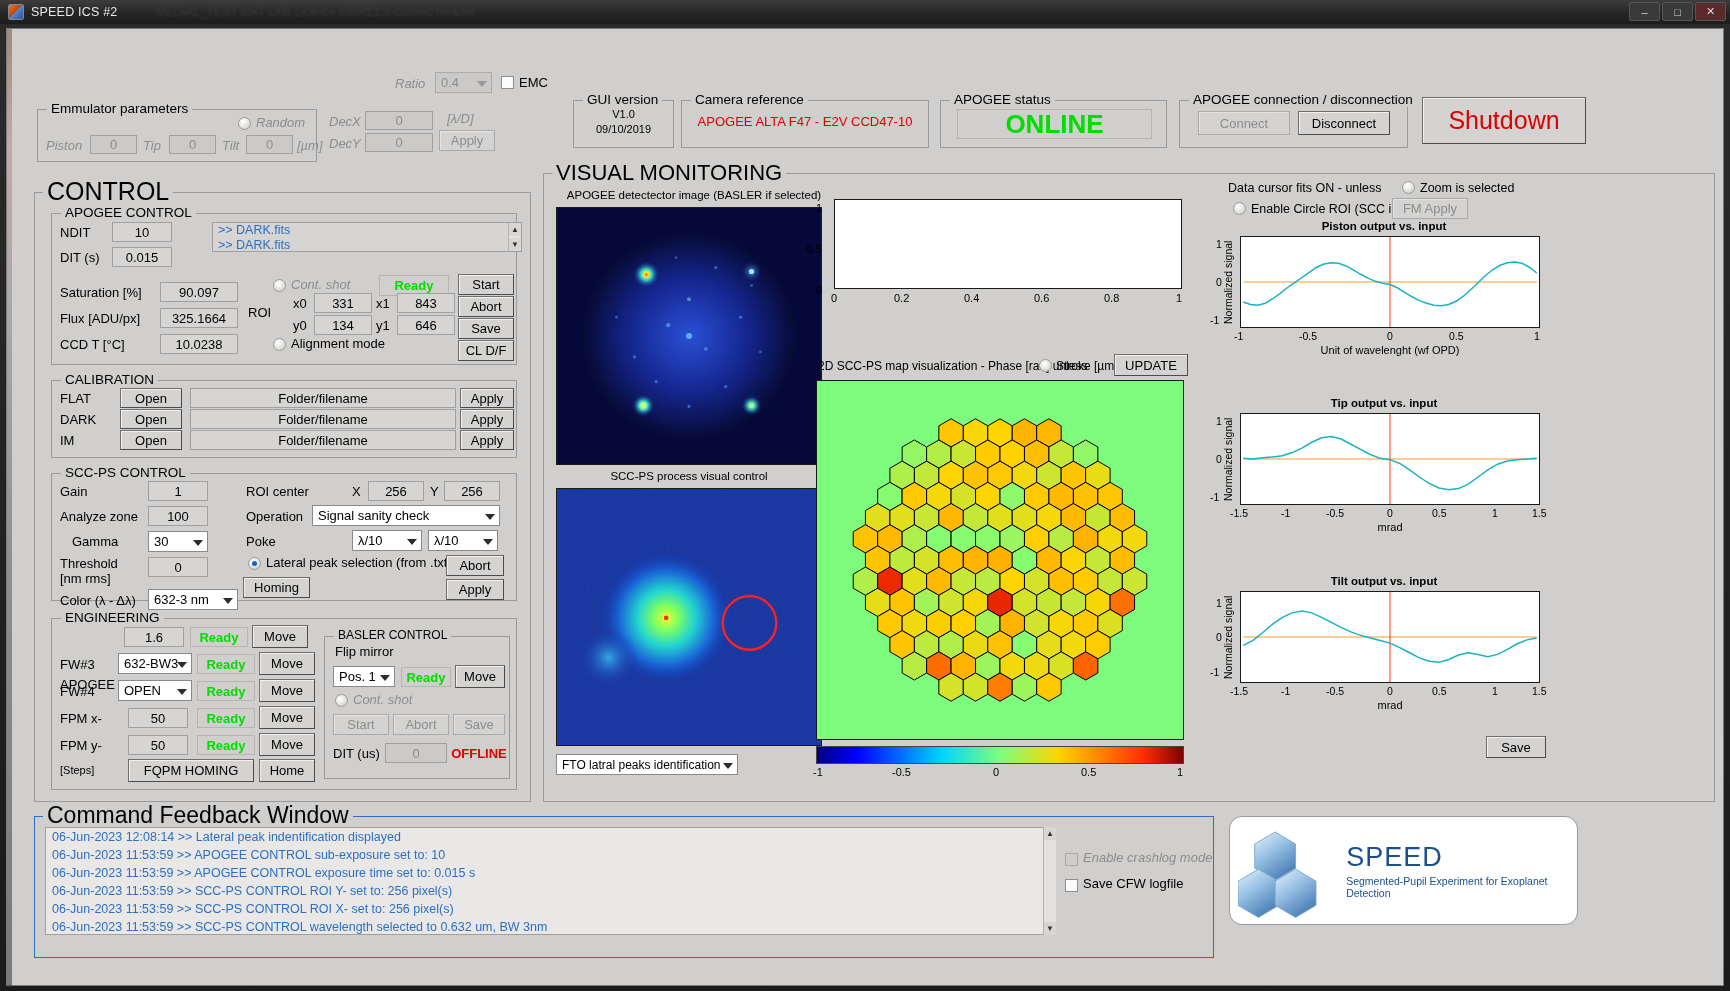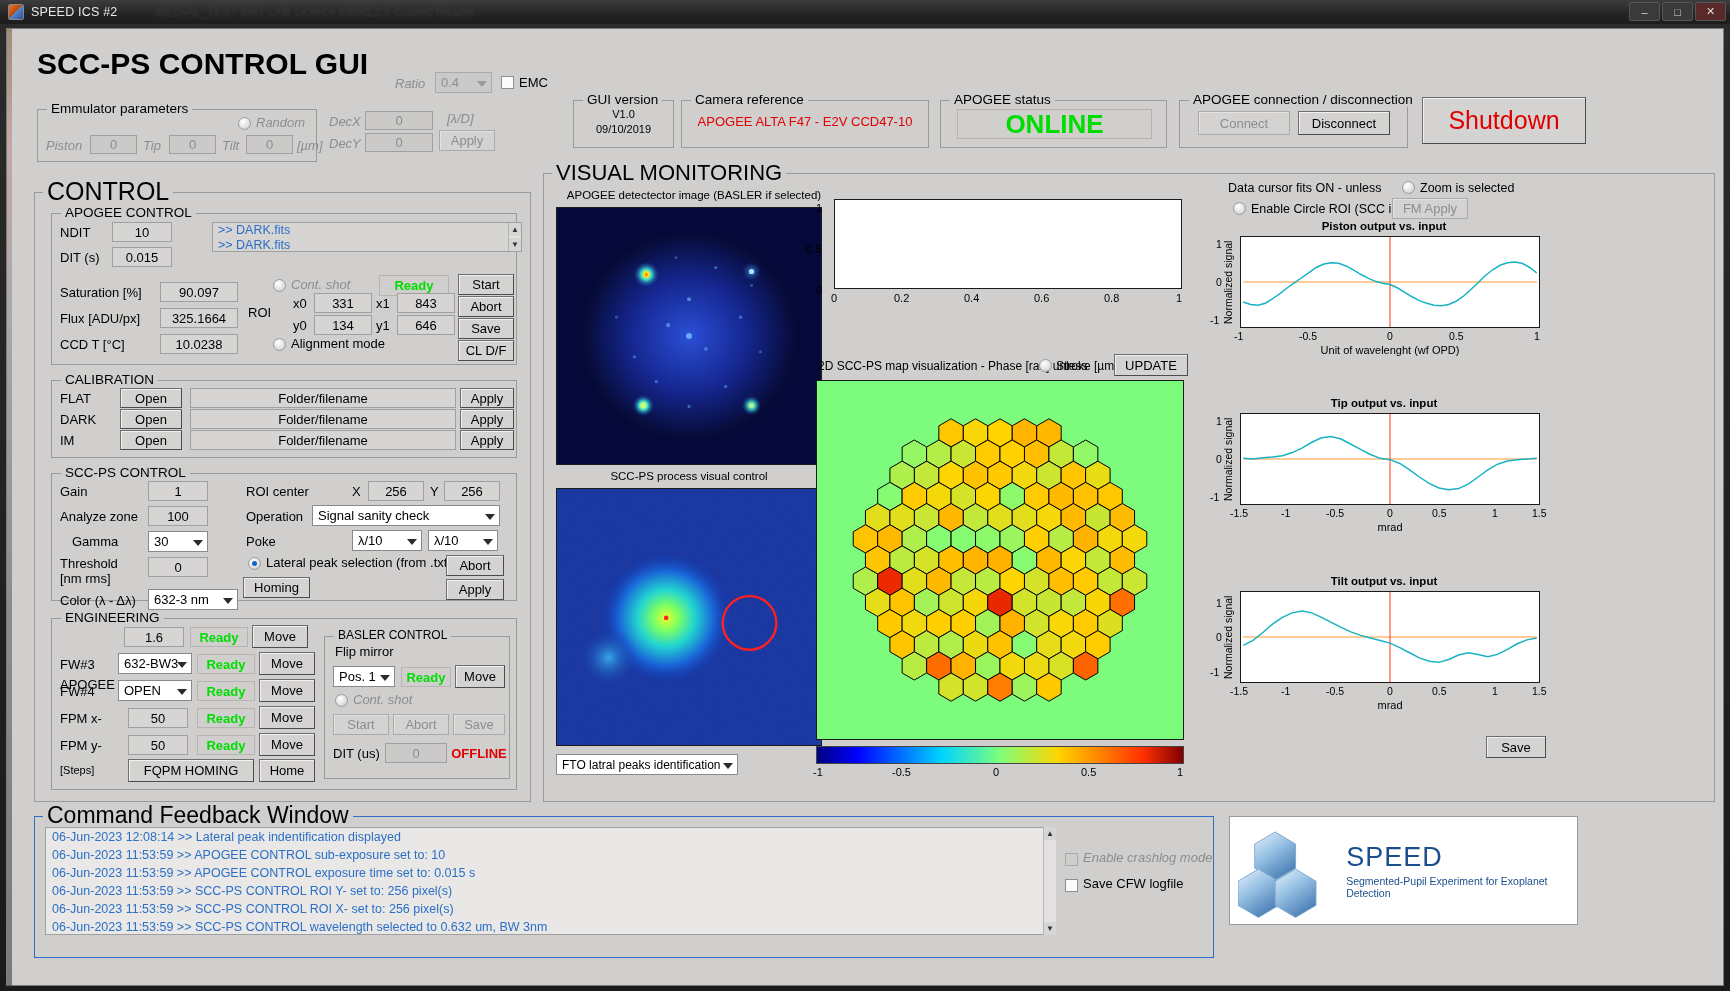--- a/index.html
+++ b/index.html
@@ -155,21 +155,20 @@
     <div class="win-btns">
       <div class="win-btn">–</div>
       <div class="win-btn">□</div>
       <div class="win-btn close">✕</div>
     </div>
   </div>
 
   <div id="figure">
     <div id="leftstripe"></div>
 
-    <div style="position:absolute;left:30px;top:18px;font-size:30px;font-weight:bold;color:#000;">SCC-PS CONTROL GUI</div>
 
     <div class="lbl dim" style="position:absolute;left:388px;top:48px;">Ratio</div>
     <div class="popup dim" style="left:428px;top:43px;width:57px;height:21px;">
       <span>0.4</span>
       <span class="arrow"></span>
     </div>
     <div class="checkbox" style="left:494px;top:47px;"></div>
     <div class="lbl" style="position:absolute;left:512px;top:47px;">EMC</div>
 
     <div class="panel" style="left:30px;top:80px;width:280px;height:53px;">
@@ -743,21 +742,21 @@
       <div class="scroll" style="left:1008px;top:10px;height:108px;">
         <div class="up">▲</div>
         <div class="dn">▼</div>
       </div>
       <div class="checkbox dim" style="left:1030px;top:36px;"></div>
       <div class="lbl dim" style="position:absolute;left:1048px;top:34px;">Enable crashlog mode</div>
       <div class="checkbox" style="left:1030px;top:62px;"></div>
       <div class="lbl" style="position:absolute;left:1048px;top:60px;">Save CFW logfile</div>
     </div>
 
-    <div id="speedlogo" style="left:1222px;top:787px;width:349px;height:109px;">
+    <div id="speedlogo" style="left:1222px;top:787px;width:349px;height:109px;border-radius:13px;">
       <svg width="110" height="95" viewBox="0 0 110 95" style="margin-left:8px;">
         <defs>
           <linearGradient id="hx" x1="0" y1="0" x2="0.6" y2="1">
             <stop offset="0%" stop-color="#e8f2fb"></stop>
               <stop offset="45%" stop-color="#9cc4e6"></stop>
             <stop offset="100%" stop-color="#4a7fb5"></stop>
           </linearGradient>
         </defs>
         <polygon points="40,6 62,19 62,45 40,58 18,45 18,19" fill="url(#hx)" stroke="#7aa8cf" stroke-width="1"></polygon>
         <polygon points="22,46 44,59 44,85 22,98 0,85 0,59" fill="url(#hx)" stroke="#7aa8cf" stroke-width="1"></polygon>

